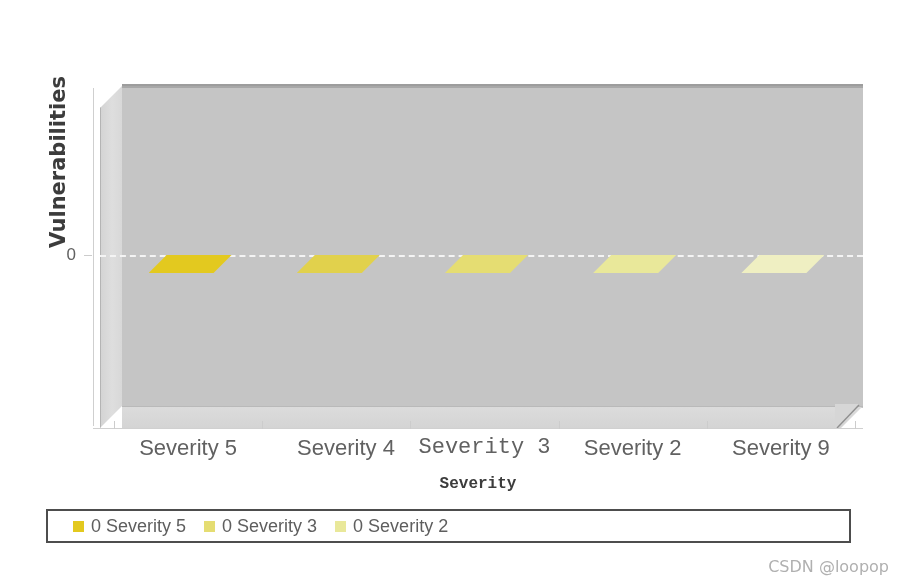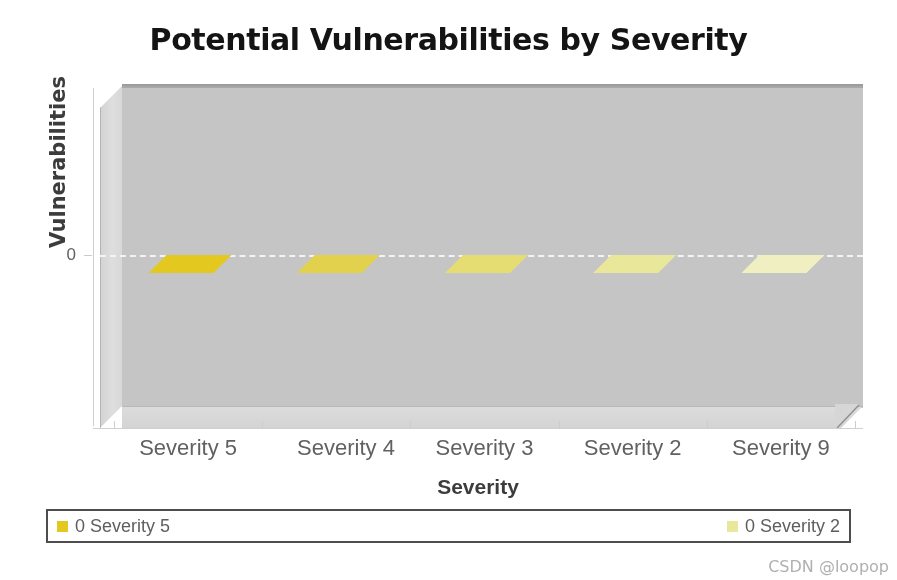--- a/index.html
+++ b/index.html
@@ -54,22 +54,22 @@
     white-space: nowrap;
   }
 
   
   .xlabel {
     position: absolute;
     left: 93px;
     top: 475px;
     width: 770px;
     text-align: center;
-    font-family: Liberation Sans, sans-serif;
-    font-size: 21px;
+    font-family: Liberation Mono, monospace;
+    font-size: 16px;
     font-weight: bold;
     color: #3c3c3c;
     white-space: nowrap;
   }
 
   
   .plot-wrap {
     position: absolute;
     left: 93px;
     top: 86px;
@@ -221,21 +221,22 @@
     position: absolute;
     left: 46px;
     top: 509px;
     width: 805px;
     height: 34px;
     border: 2px solid #4d4d4d;
     box-sizing: border-box;
     background: #ffffff;
     display: flex;
     align-items: center;
-    justify-content: space-between;
+    justify-content: flex-start;
+    padding-left: 16px;
   }
   .legend-item {
     display: flex;
     align-items: center;
     margin: 0 9px;
     white-space: nowrap;
   }
   .legend-swatch {
     width: 11px;
     height: 11px;
@@ -256,21 +257,20 @@
     color: #b0b0b0;
     font-family: "DejaVu Sans", sans-serif;
     white-space: nowrap;
   }
 </style>
 </head>
 <body>
 
 <div id="chart-root">
 
-  <div class="chart-title">Potential Vulnerabilities by Severity</div>
 
   <div class="ylabel">Vulnerabilities</div>
 
   <div class="ytick-label">0</div>
   <div class="ytick-mark"></div>
 
   <div class="plot-wrap">
     <div class="axis-spine"></div>
     <div class="panel-top-edge"></div>
     <div class="panel-back"></div>
@@ -309,33 +309,37 @@
       <div class="xtick" style="left: 114px;"></div>
       <div class="xtick" style="left: 262.2px;"></div>
       <div class="xtick" style="left: 410.4px;"></div>
       <div class="xtick" style="left: 558.6px;"></div>
       <div class="xtick" style="left: 706.8px;"></div>
       <div class="xtick" style="left: 855px;"></div>
     </div>
   <div id="xcats-layer">
       <div class="xcat" style="left: 108.1px;">Severity 5</div>
       <div class="xcat" style="left: 266px;">Severity 4</div>
-      <div class="xcat" style="left: 404.5px;">Severity 3</div>
+      <div class="xcat" style="left: 404.5px; font-family: Liberation Mono, monospace;">Severity 3</div>
       <div class="xcat" style="left: 552.7px;">Severity 2</div>
       <div class="xcat" style="left: 700.9px;">Severity 9</div>
     </div>
 
   <div class="xlabel">Severity</div>
 
   <div class="legend" id="legend">
       <div class="legend-item">
         <span class="legend-swatch" style="background: rgb(227, 201, 31);"></span>
         <span class="legend-text">0 Severity 5</span>
       </div>
       <div class="legend-item">
+        <span class="legend-swatch" style="background: rgb(229, 221, 114);"></span>
+        <span class="legend-text">0 Severity 3</span>
+      </div>
+      <div class="legend-item">
         <span class="legend-swatch" style="background: rgb(233, 232, 154);"></span>
         <span class="legend-text">0 Severity 2</span>
       </div>
     </div>
 
   <div class="watermark">CSDN @loopop</div>
 
 </div>
 
 </body></html>

